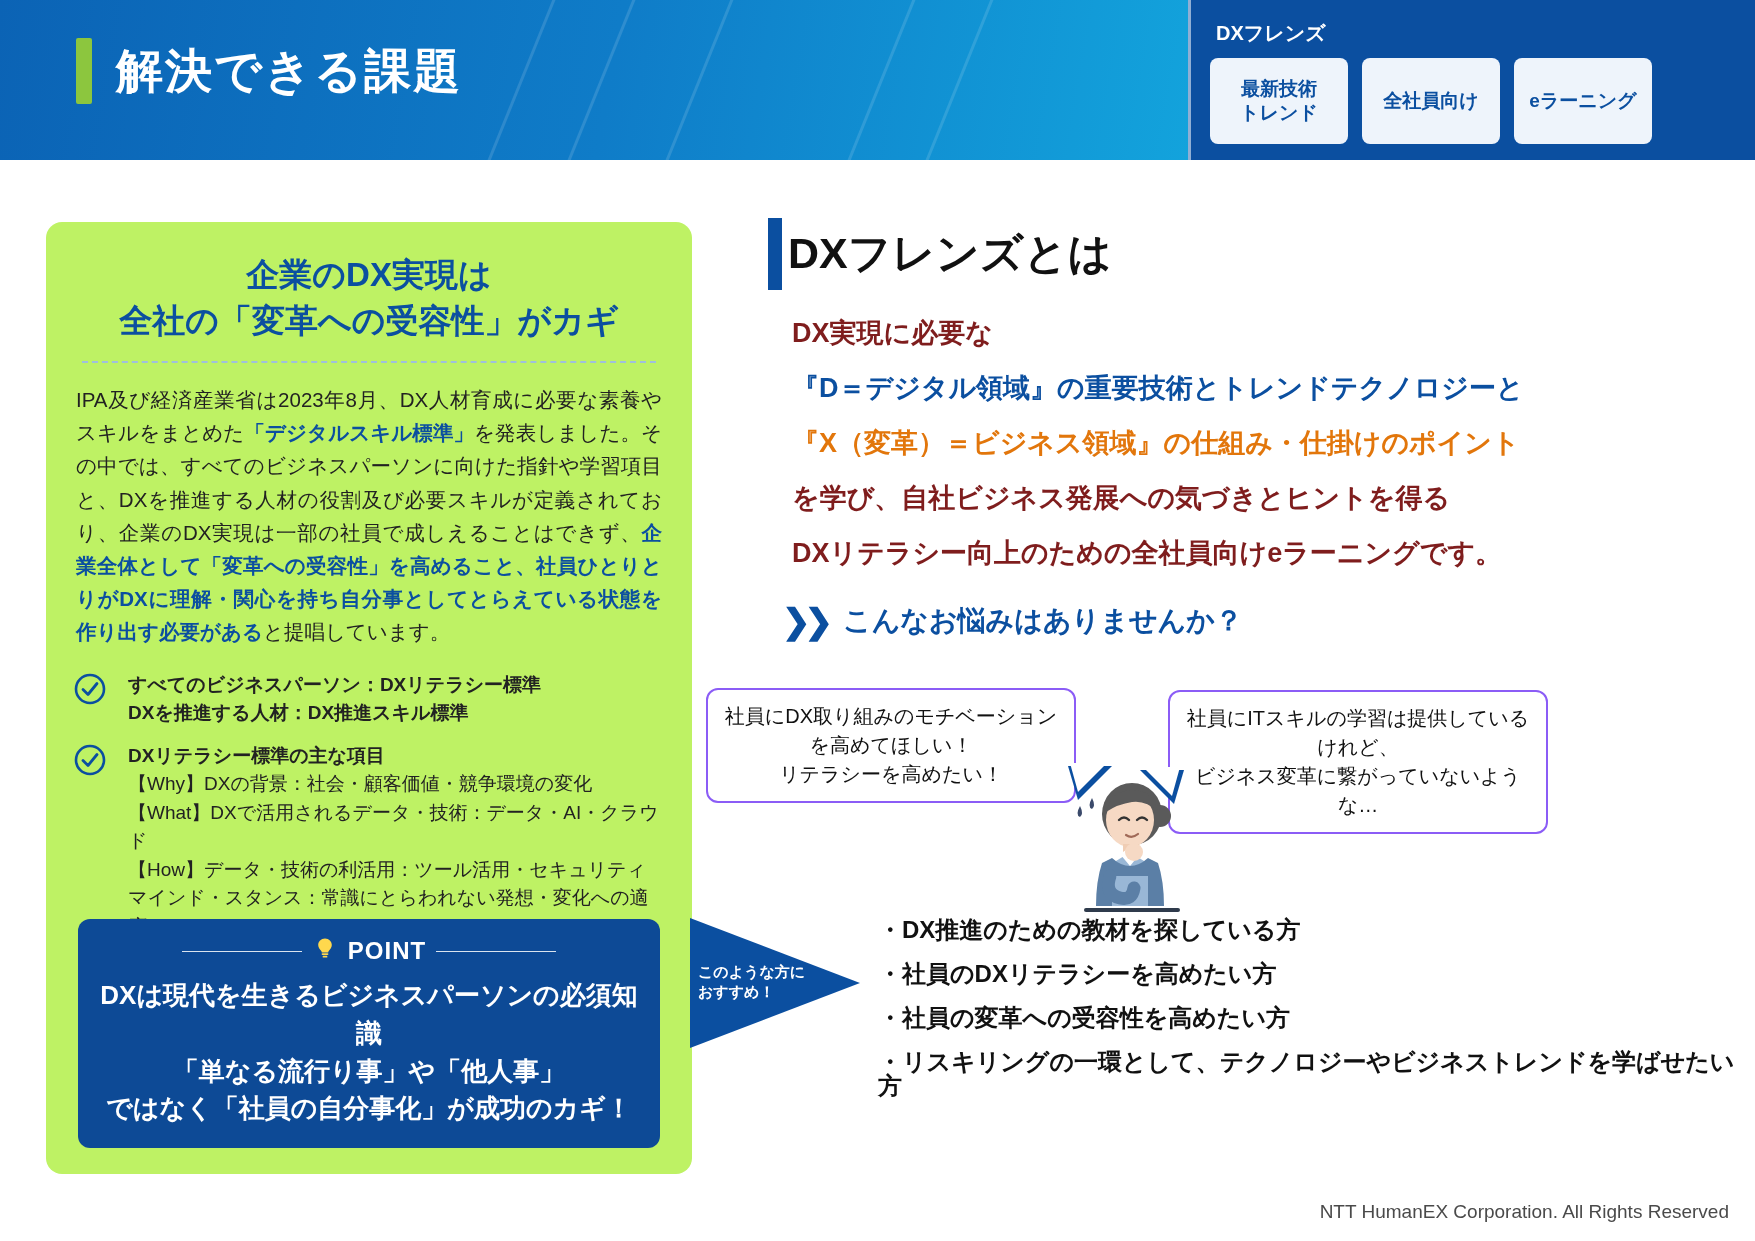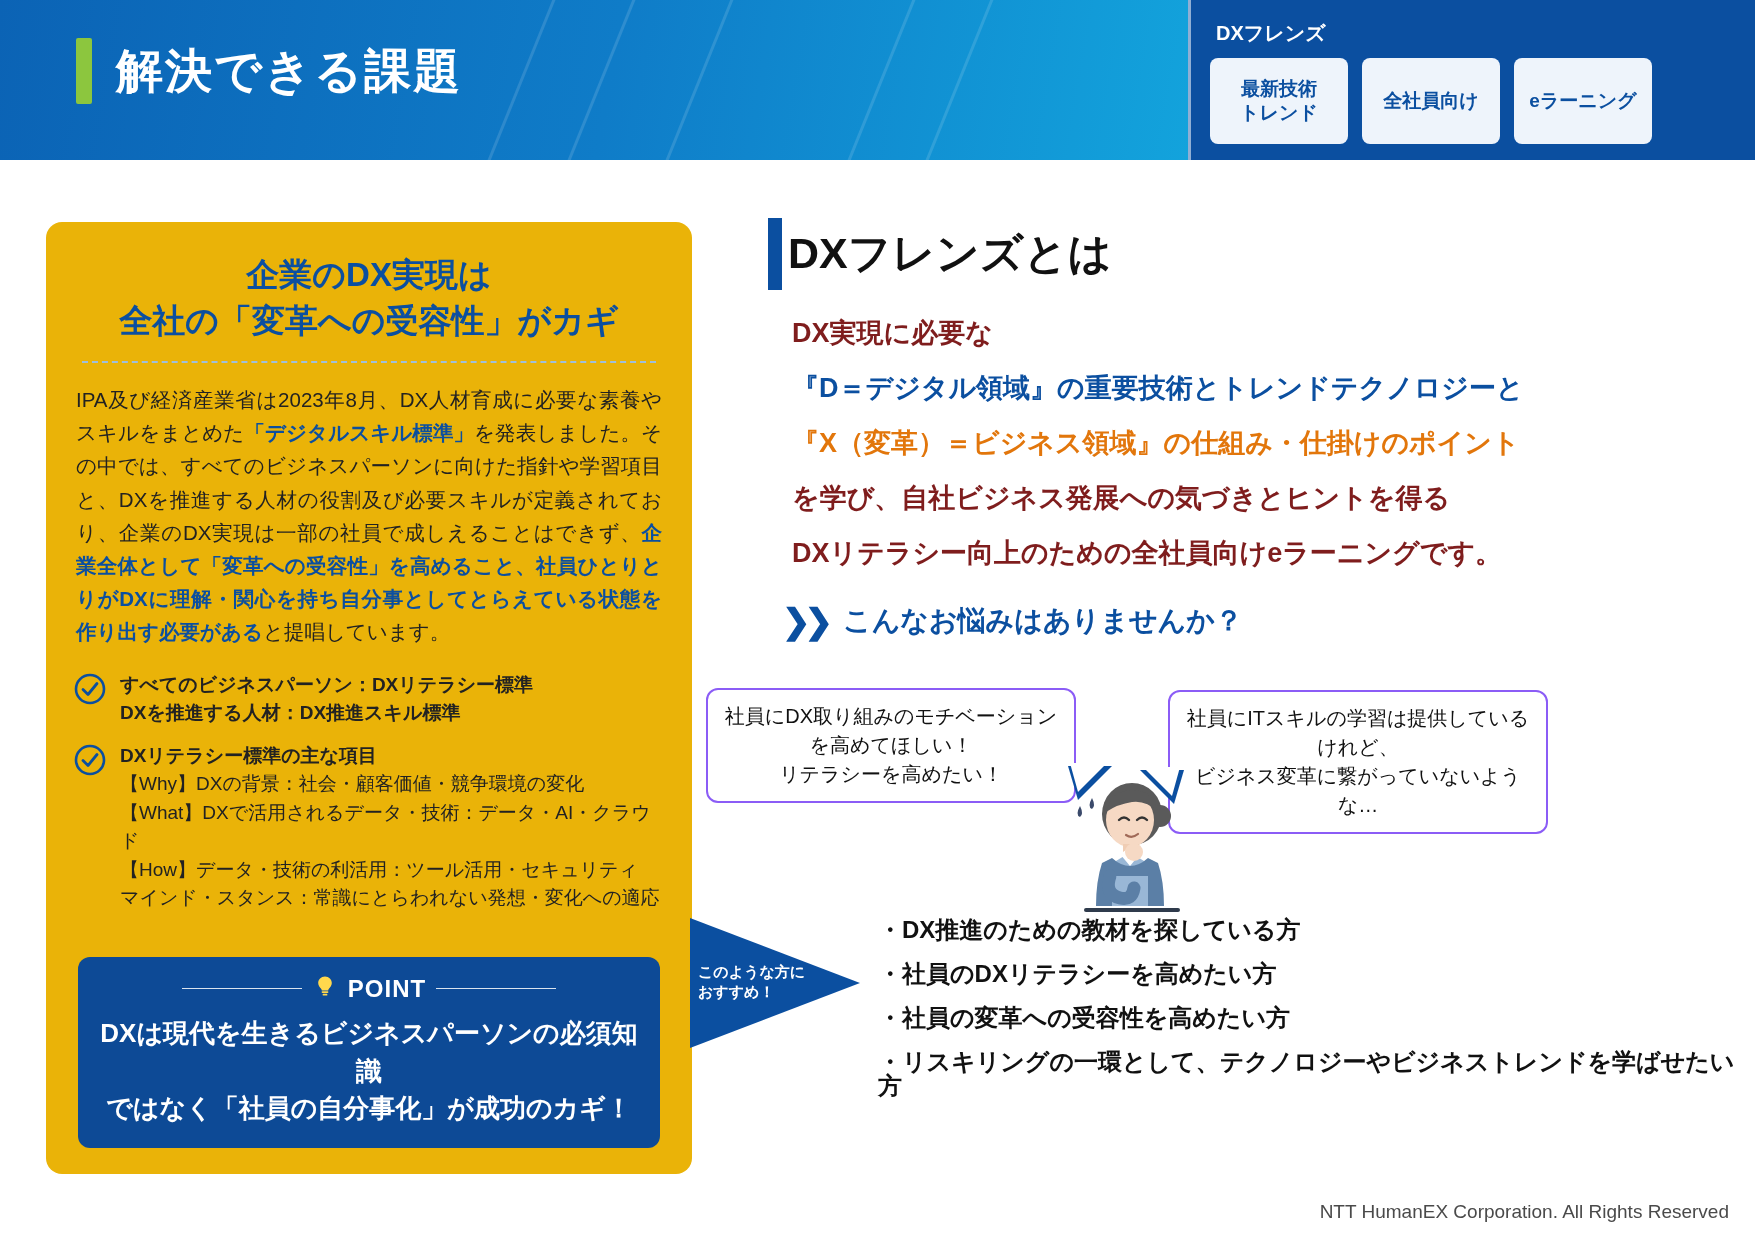--- a/index.html
+++ b/index.html
@@ -102,21 +102,21 @@
   .chip.two-line { height: 62px; }
   .chip.one-line { height: 62px; }
 
   
   .left-panel {
     position: absolute;
     left: 46px;
     top: 222px;
     width: 646px;
     height: 952px;
-    background: #eab308;
+    background: #bef264;
     border-radius: 16px;
   }
   .lp-title {
     margin: 30px 26px 0 26px;
     text-align: center;
     color: #0b4fa0;
     font-size: 33px;
     font-weight: bold;
     line-height: 1.38;
     letter-spacing: 0px;
@@ -133,21 +133,21 @@
     text-align: justify;
   }
   .hl-blue { color: #0b4fa0; font-weight: bold; }
   .hl-blue-strong { color: #0b4fa0; font-weight: bold; }
 
   .check-list {
     margin: 22px 30px 0 28px;
   }
   .check-item {
     display: flex;
-    gap: 14px;
+    gap: 22px;
     margin-bottom: 14px;
   }
   .check-icon {
     flex: 0 0 auto;
     margin-top: 2px;
   }
   .check-text {
     font-size: 19px;
     line-height: 1.5;
     color: #222;
@@ -432,20 +432,21 @@
           <path d="M13 3.5c-4 0-6.8 3-6.8 6.6 0 2.6 1.6 4.2 2.7 5.4.6.7.9 1.2.9 1.9h6.4c0-.7.3-1.2.9-1.9 1.1-1.2 2.7-2.8 2.7-5.4C19.8 6.5 17 3.5 13 3.5z" fill="#ffd84d"></path>
           <rect x="9.6" y="18.2" width="6.8" height="1.8" rx="0.9" fill="#ffd84d"></rect>
           <rect x="10.6" y="20.8" width="4.8" height="1.7" rx="0.85" fill="#ffd84d"></rect>
         </svg>
       </span>
       <span>POINT</span>
       <div class="rule"></div>
     </div>
     <div class="point-text">
       <div>DXは現代を生きるビジネスパーソンの必須知識</div>
+      <div>「単なる流行り事」や「他人事」</div>
       <div>ではなく「社員の自分事化」が成功のカギ！</div>
     </div>
   </div>
 </div>
 
 <div class="right-panel">
   <div class="rp-title-wrap">
     <div class="rp-title-bar"></div>
     <div class="rp-title">DXフレンズとは</div>
   </div>

